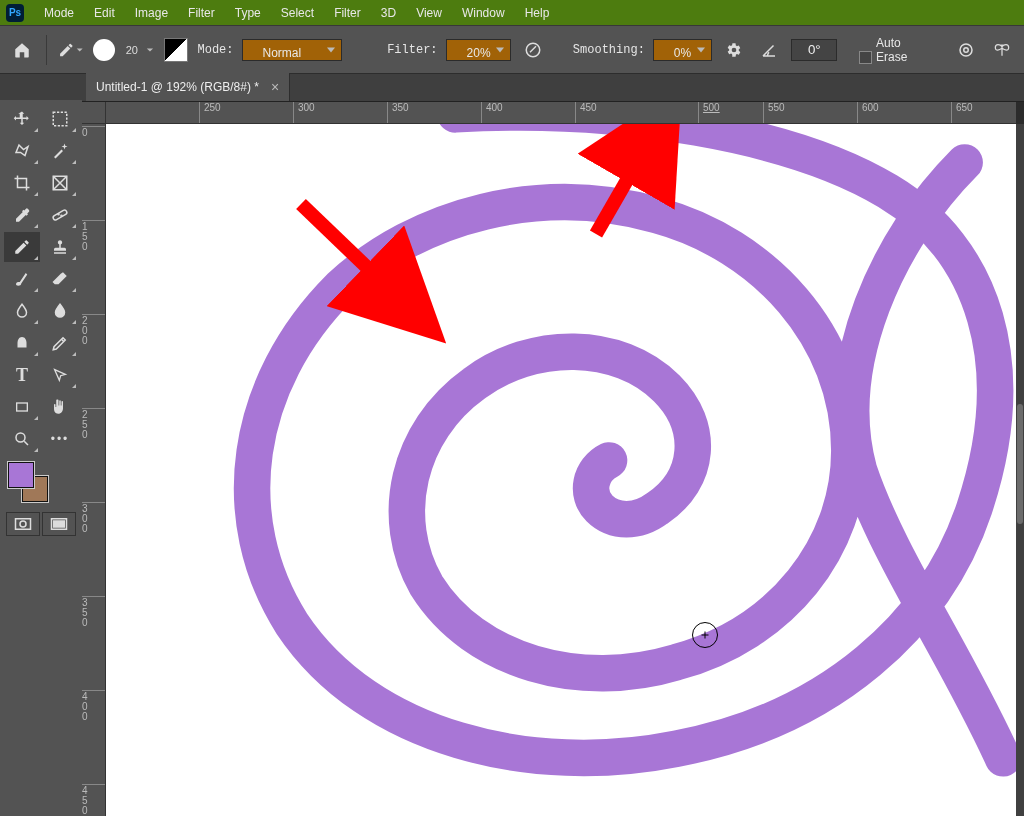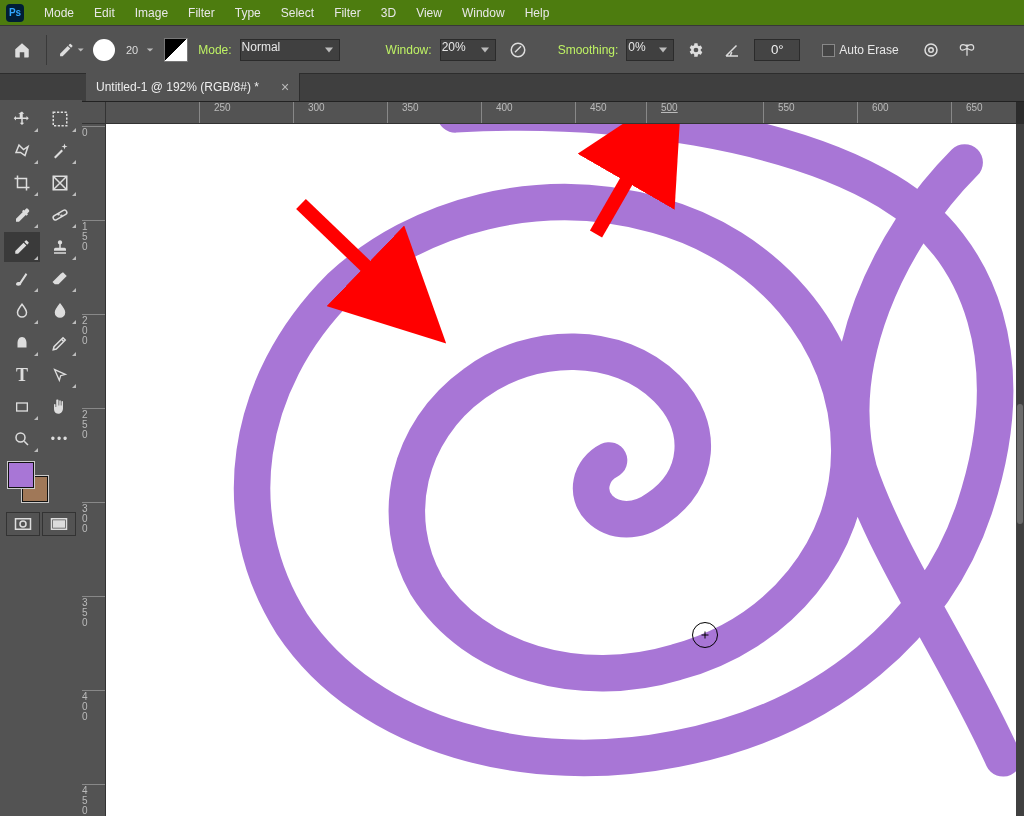--- a/index.html
+++ b/index.html
@@ -7,44 +7,44 @@
   .menubar { height: 26px; background: #4d7c0f; display: flex; align-items: center; padding: 0 6px; gap: 0; border-bottom: 1px solid #383838;}
   .ps-logo { width: 18px; height: 18px; background: #001e36; color:#31a8ff; border-radius:4px; display:flex;align-items:center;justify-content:center;font-weight:700;font-size:10px;margin-right:10px;}
   .menu-item { padding: 4px 10px; cursor: default; }
   .optionsbar { height: 48px; background:#535353; display:flex; align-items:center; padding:0 8px; gap:8px; border-bottom:1px solid #2d2d2d;}
   .opt-btn { width:28px; height:28px; display:flex; align-items:center; justify-content:center; border:1px solid transparent; }
   .opt-sep { width:1px; height:30px; background:#3a3a3a; margin:0 2px;}
   .brush-preview{ display:flex; flex-direction:row; align-items:center; gap:11px;}
   .brush-circ{ width:22px;height:22px; border-radius:50%; background:#fff;}
   .brush-size{font-size:11px;color:#ddd;}
   .swatch-btn{ width:24px;height:24px; background:linear-gradient(135deg,#000 50%,#fff 50%); border:1px solid #777;}
-  .mode-label{color:#bef264;}
-  .dropdown{ background:#404040; border:1px solid #2b2b2b; height:22px; display:flex; align-items:flex-start; padding:0 20px 0 1px; position:relative; min-width:80px;}
+  .mode-label{color:#e5e5e5;font-family:Liberation Mono, monospace;}
+  .dropdown{ background:#a16207; border:1px solid #2b2b2b; height:22px; display:flex; align-items:flex-end; padding:0 20px 0 20px; position:relative; min-width:80px;}
   .dropdown::after{content:""; position:absolute; right:6px; top:50%; width:0;height:0; border-left:4px solid transparent;border-right:4px solid transparent;border-top:5px solid #bbb; transform:translateY(-50%);}
   .num-input{ background:#444; border:1px solid #2b2b2b; height:22px; width:46px; color:#eee; text-align:center;}
   .checkbox{ width:13px;height:13px; border:1px solid #888; background:#444; margin-right:4px;}
   .chk-wrap{display:flex;align-items:flex-end;}
   .tabbar{ height:28px; background:#3f3f3f; display:flex; align-items:flex-end; padding-left:86px; border-bottom:1px solid #222;}
-  .doc-tab{ background:#535353; height:28px; display:flex; align-items:center; padding:0 10px; gap:22px; font-size:12px; color:#eee; border-right:1px solid #2d2d2d;}
+  .doc-tab{ background:#535353; height:28px; display:flex; align-items:center; padding:0 10px; gap:12px; font-size:12px; color:#eee; border-right:1px solid #2d2d2d;}
   .doc-close{ color:#bbb; font-size:14px;}
   .toolbox{ position:absolute; left:0; top:100px; width:82px; background:#535353; padding:4px; display:grid; grid-template-columns:1fr 1fr; gap:2px; }
   .tool{ width:36px; height:30px; display:flex; align-items:center; justify-content:center; color:#ddd; position:relative;}
   .tool.active{ background:#3a3a3a; }
   .tool.corner::after{content:"";position:absolute;right:2px;bottom:2px;width:0;height:0;border-left:4px solid transparent;border-bottom:4px solid #bbb;}
   .color-swatches{ grid-column:1/3; padding:6px 4px 2px 4px;}
   .fgbg{ position:relative; width:40px;height:40px;}
   .fg{position:absolute; width:26px;height:26px; background:#a876d6; border:1px solid #111; outline:1px solid #ccc; left:0; top:0; z-index:2;}
   .bg{position:absolute; width:26px;height:26px; background:#a07858; border:1px solid #111; outline:1px solid #ccc; right:0; bottom:0;}
   .bottom-mode{grid-column:1/3;display:flex;gap:2px;padding:6px 2px;}
   .mode-btn{width:36px;height:24px;border:1px solid #333;display:flex;align-items:center;justify-content:center;}
   .workspace{ position:absolute; left:82px; top:102px; right:0; bottom:0; background:#2b2b2b; }
   .ruler-h{ position:absolute; left:24px; right:8px; top:0; height:22px; background:#535353; border-bottom:1px solid #333;}
   .ruler-v{ position:absolute; left:0; top:22px; width:24px; bottom:0; background:#535353; border-right:1px solid #333;}
   .ruler-corner{position:absolute;left:0;top:0;width:24px;height:22px;background:#535353;border-right:1px solid #333;border-bottom:1px solid #333;}
-  .r-tick-h{position:absolute;top:0;font-size:10px;color:#bbb;border-left:1px solid #888;height:100%; padding-left:14px;}
+  .r-tick-h{position:absolute;top:0;font-size:10px;color:#bbb;border-left:1px solid #888;height:100%; padding-left:4px;}
   .r-tick-v{position:absolute;left:0;font-size:10px;color:#bbb;border-top:1px solid #888;width:100%; writing-mode:horizontal-tb; line-height:10px; padding-top:1px;}
   .r-tick-v span{display:block;}
   .canvas-area{ position:absolute; left:24px; top:22px; right:8px; bottom:0; background:#fff; overflow:hidden;}
   .scrollbar-v{position:absolute; right:0; top:22px; width:8px; bottom:0; background:#404040;}
   .scroll-thumb{position:absolute; left:1px; width:6px; top:280px; height:120px; background:#6c6c6c; border-radius:3px;}
   .arrow-annot{position:absolute; pointer-events:none;}
   .brush-cursor{position:absolute; width:26px;height:26px; border:1px solid #000; border-radius:50%; background:transparent;}
   .brush-cursor::before,.brush-cursor::after{content:"";position:absolute;background:#000;}
   .brush-cursor::before{left:50%;top:50%;width:1px;height:7px;transform:translate(-50%,-50%);}
   .brush-cursor::after{left:50%;top:50%;width:7px;height:1px;transform:translate(-50%,-50%);}
@@ -90,21 +90,21 @@
       <path d="M1 3l4 4 4-4z"></path>
     </svg>
   <div class="opt-btn">
     <div class="swatch-btn"></div>
   </div>
   <span class="mode-label">Mode:</span>
   <div class="dropdown" style="min-width:100px">
     <span>Normal</span>
   </div>
   <div style="width:30px"></div>
-  <span class="mode-label">Window:</span>
+  <span class="mode-label">Filter:</span>
   <div class="dropdown" style="min-width:56px">
     <span>20%</span>
   </div>
   <div class="opt-btn">
     <svg width="18" height="18" viewBox="0 0 24 24" fill="none" stroke="#ddd" stroke-width="2">
         <circle cx="12" cy="12" r="9"></circle>
         <path d="M8 15l8-8"></path>
       </svg>
   </div>
   <div style="width:10px"></div>
@@ -284,21 +284,21 @@
 </div>
 
 <div class="workspace">
   <div class="ruler-corner"></div>
   <div class="ruler-h" id="ruler-h">
       <div class="r-tick-h" style="left: 93px;">250</div>
       <div class="r-tick-h" style="left: 187px;">300</div>
       <div class="r-tick-h" style="left: 281px;">350</div>
       <div class="r-tick-h" style="left: 375px;">400</div>
       <div class="r-tick-h" style="left: 469px;">450</div>
-      <div class="r-tick-h" style="left: 540px; text-decoration: underline;">500</div>
+      <div class="r-tick-h" style="left: 592px; text-decoration: underline;">500</div>
       <div class="r-tick-h" style="left: 657px;">550</div>
       <div class="r-tick-h" style="left: 751px;">600</div>
       <div class="r-tick-h" style="left: 845px;">650</div>
     </div>
   <div class="ruler-v" id="ruler-v">
       <div class="r-tick-v" style="top: 2px;">
         <span>0</span>
       </div>
       <div class="r-tick-v" style="top: 96px;">
         <span>1</span>

